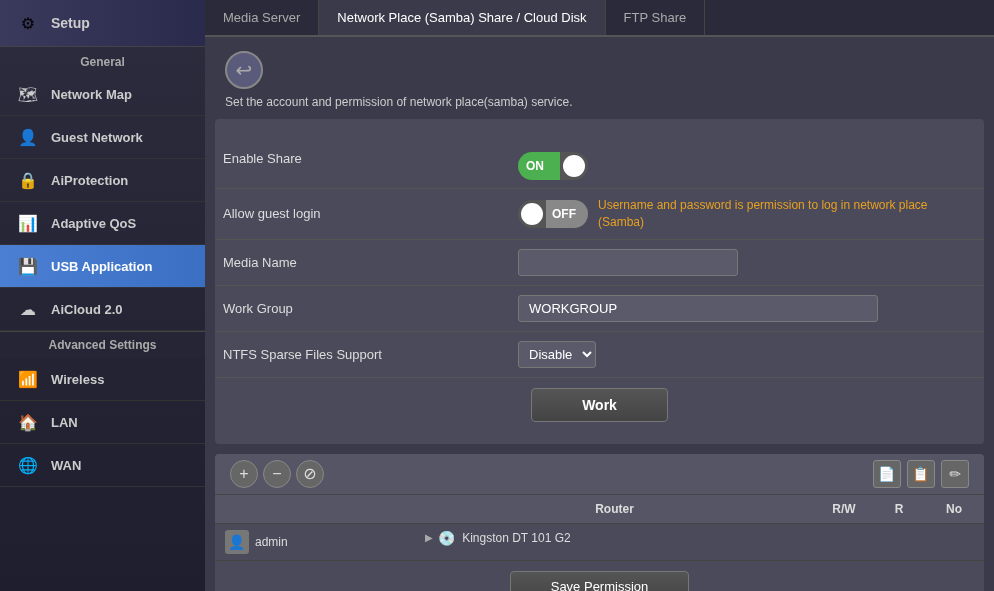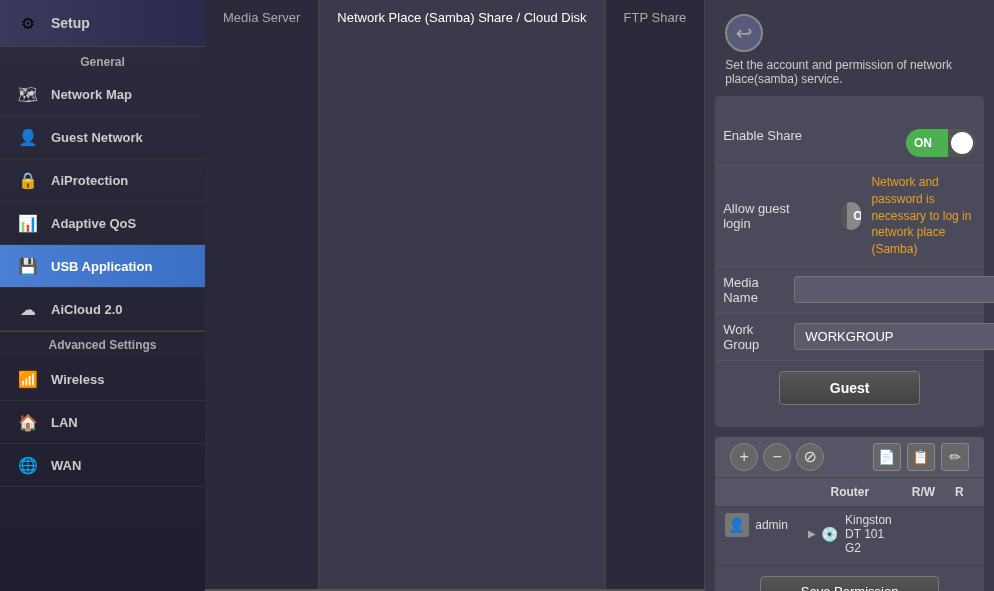--- a/index.html
+++ b/index.html
@@ -65,21 +65,21 @@
       font-weight: bold;
       text-align: center;
       border-top: 1px solid #444;
     }
 
     
     .main {
       flex: 1;
       background: #3a3a4a;
       display: flex;
-      flex-direction: row;
+      flex-direction: column;
       height: 591px;
       overflow: hidden;
     }
 
     
     .tabs {
       display: flex;
       background: #2a2a3a;
       border-bottom: 2px solid #555;
     }
@@ -431,41 +431,50 @@
         </div>
       </div>
 
       <div class="form-row">
         <div class="form-label">Allow guest login</div>
         <div class="form-value">
           <div class="toggle-off">
             <div class="toggle-handle-off"></div>
             <span class="toggle-off-label">OFF</span>
           </div>
-          <span class="guest-warning">Network and password is necessary to log in network place (Samba)</span>
+          <span class="guest-warning">Username and password is permission to log in network place (Samba)</span>
         </div>
       </div>
 
       <div class="form-row">
         <div class="form-label">Media Name</div>
         <div class="form-value">
           <input class="form-input" type="text" value="" style="">
         </div>
       </div>
 
       <div class="form-row">
         <div class="form-label">Work Group</div>
         <div class="form-value">
           <input class="form-input" type="text" style="width: 360px;" value="WORKGROUP">
         </div>
       </div>
 
+      <div class="form-row">
+        <div class="form-label">NTFS Sparse Files Support</div>
+        <div class="form-value">
+          <select class="form-select">
+            <option>Disable</option>
+            <option>Enable</option>
+          </select>
+        </div>
+      </div>
 
       <div class="apply-row">
-        <button class="apply-btn">Guest</button>
+        <button class="apply-btn">Work</button>
       </div>
     </div>
 
     <div class="permissions-area">
       <div class="permissions-toolbar">
         <div class="perm-actions">
           <div class="perm-action-btn">+</div>
           <div class="perm-action-btn">−</div>
           <div class="perm-action-btn">⊘</div>
         </div>

